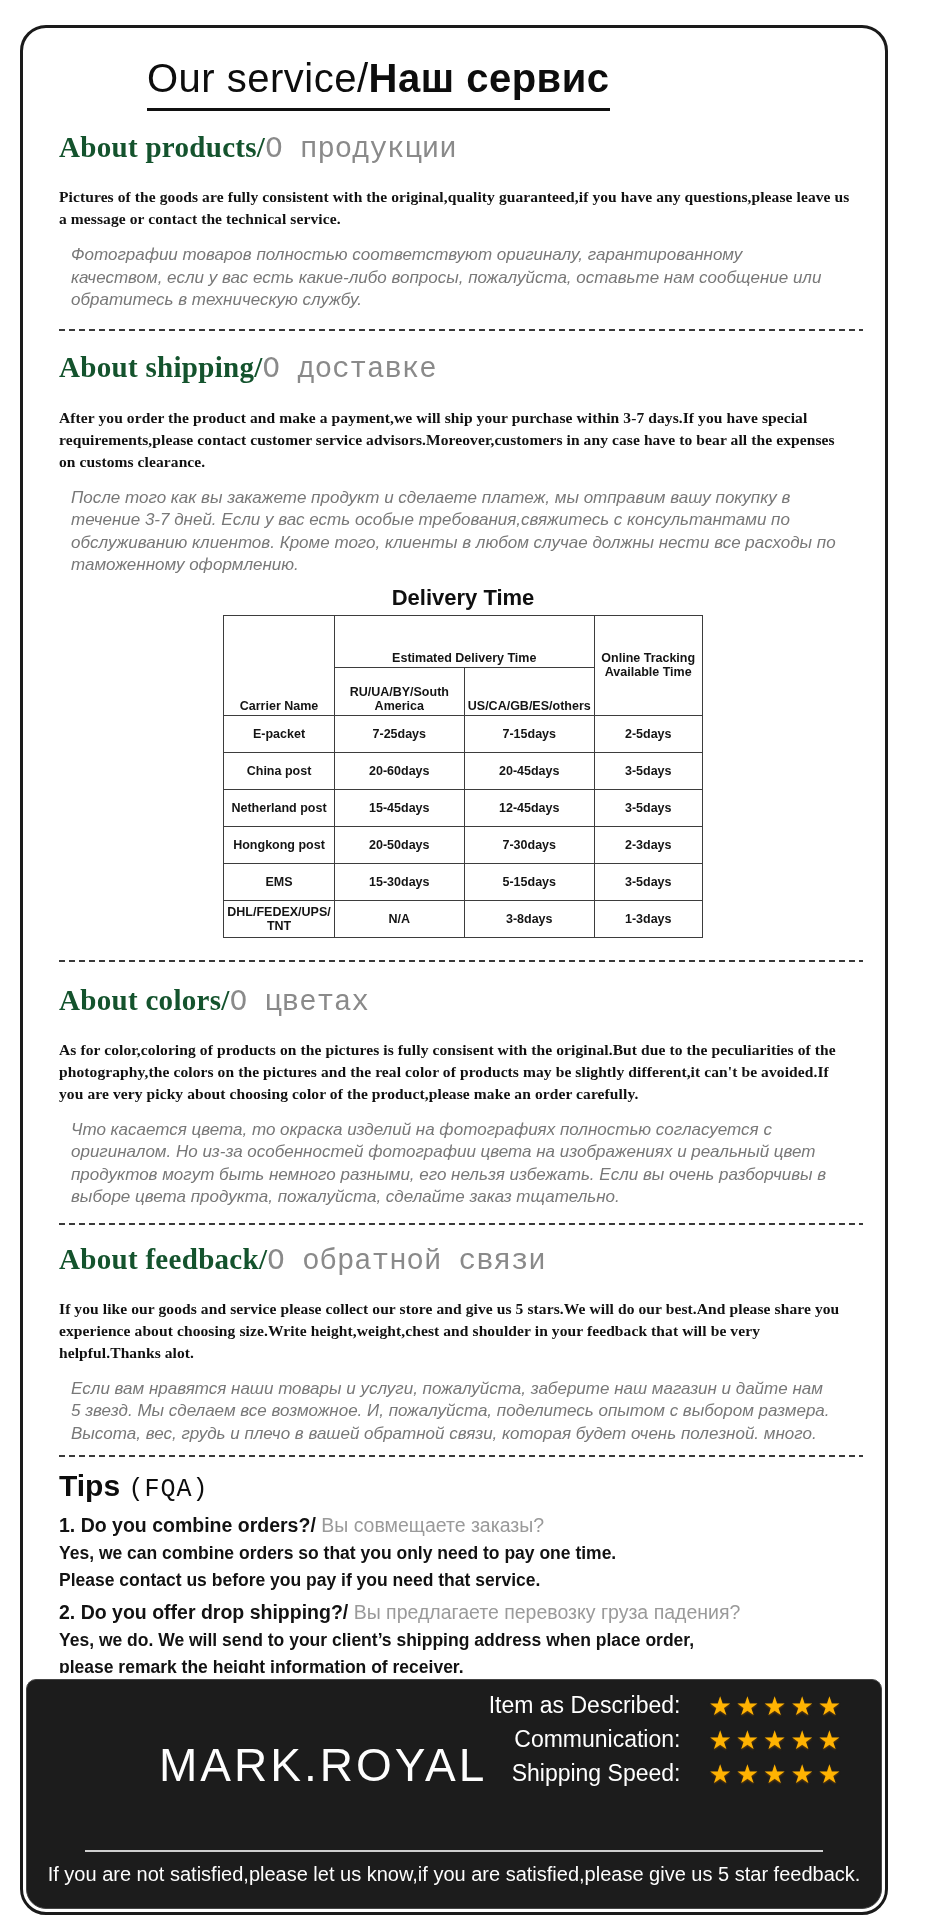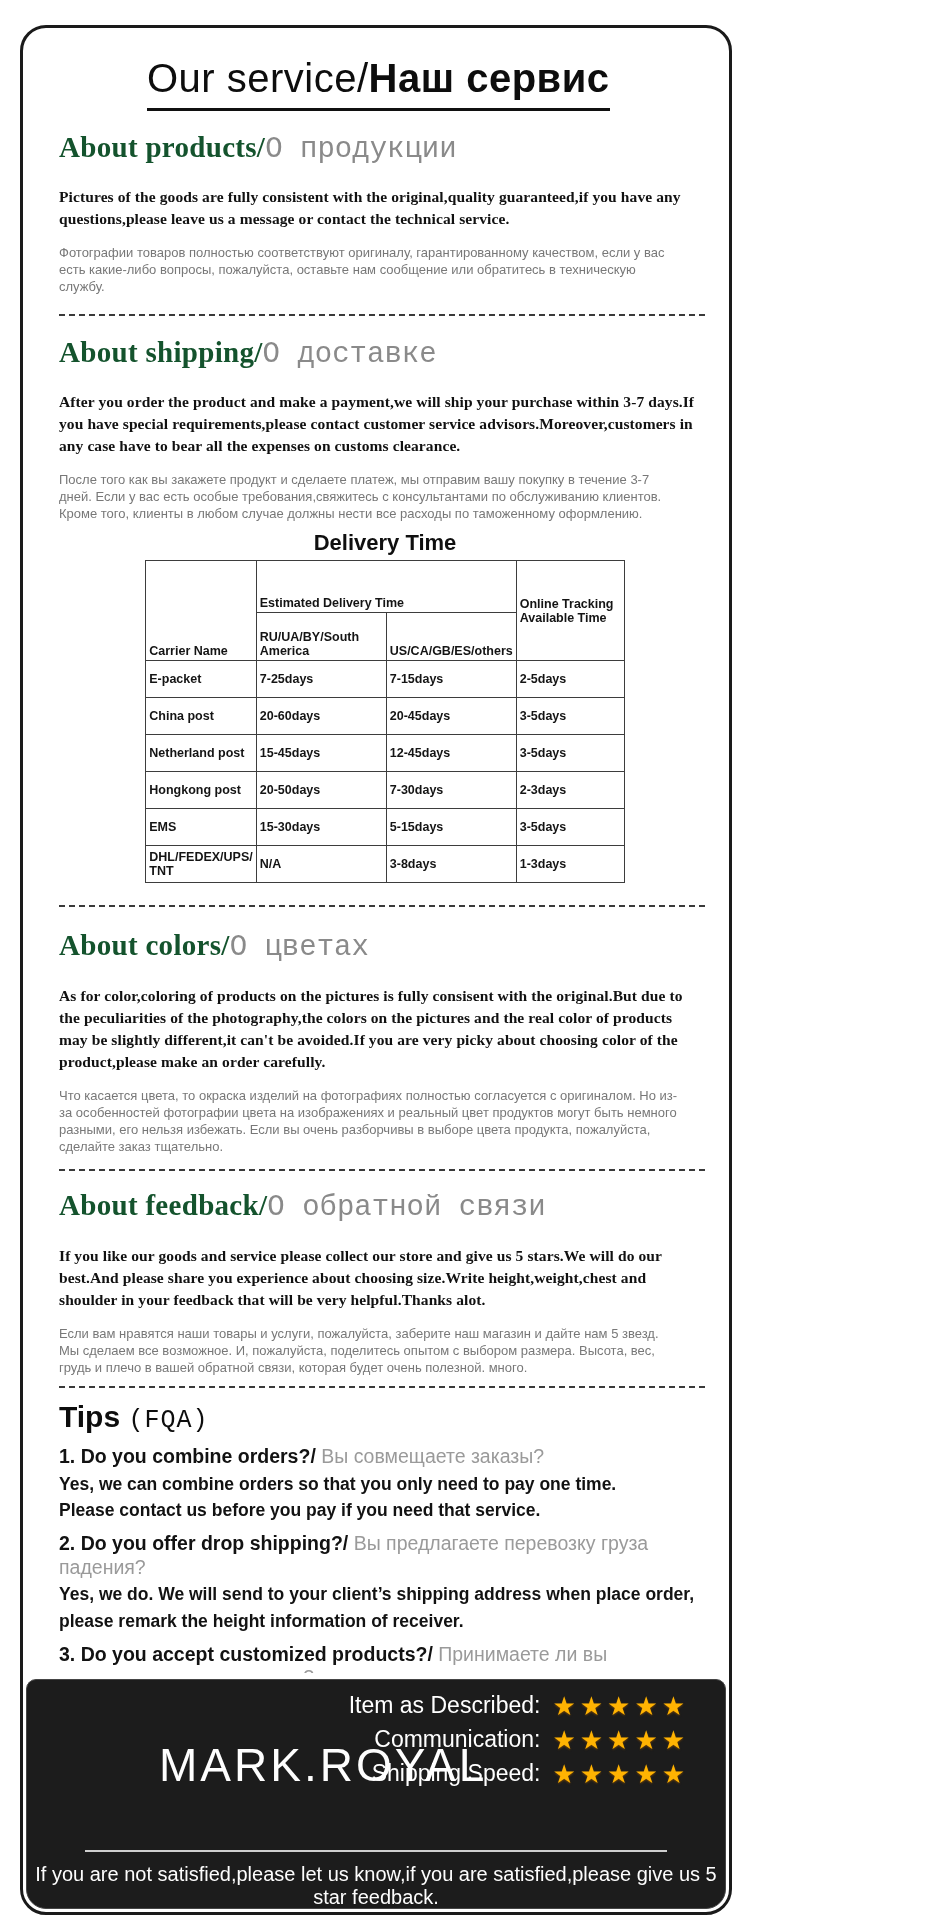--- a/index.html
+++ b/index.html
@@ -1,46 +1,46 @@
 <!DOCTYPE html>
 <html><head>
 <meta charset="utf-8">
 <style>
   html,body{margin:0;padding:0;background:#fff;}
   body{width:930px;height:1923px;position:relative;overflow:hidden;
        font-family:"Liberation Sans",sans-serif;color:#161616;}
-  .page{position:absolute;left:20px;top:25px;width:712px;height:1890px;
+  .page{position:absolute;left:20px;top:25px;width:868px;height:1890px;
         box-sizing:border-box;border:3px solid #1a1a1a;border-radius:26px;
         background:#fff;display:flex;flex-direction:column;overflow:hidden;}
   .content{flex:1;padding:22px 18px 0 36px;box-sizing:border-box;overflow:hidden;}
 
   
   .title-wrap{width:fit-content;margin:6px 0 20px 88px;text-align:center;}
   .main-title{margin:0;font-size:40px;line-height:1.12;letter-spacing:.5px;color:#0d0d0d;}
   .main-title .t-en{font-weight:400;}
   .main-title .t-ru{font-weight:700;}
   .title-underline{height:3px;background:#101010;margin-top:7px;}
 
   
   .sec-h{font-size:29px;line-height:1.15;margin:14px 0 20px;}
   .sec-h .en{font-family:"Liberation Serif",serif;font-weight:700;color:#14532d;letter-spacing:.3px;}
   .sec-h .ru{font-family:Liberation Mono, monospace;font-weight:400;color:#8a8a8a;}
 
   .p-en{font-family:"Liberation Serif",serif;font-weight:700;font-size:15.5px;
         line-height:1.42;color:#111;margin:0 16px 14px 0;letter-spacing:.1px;}
-  .p-ru{font-size:13px;line-height:1.32;color:#787878;margin:0 30px 18px 0;}
+  .p-ru{font-size:17px;line-height:1.32;color:#787878;margin:0 30px 18px 12px;font-style:italic;}
 
   .dash{height:2px;margin:0 4px 0 0;
         background:repeating-linear-gradient(90deg,#3a3a3a 0 6px,transparent 6px 10px);}
 
   
   .tbl-title{font-size:22px;font-weight:700;text-align:center;margin:8px 0 4px;color:#0f0f0f;}
   table.delivery{border-collapse:collapse;margin:0 auto;table-layout:fixed;
                  font-size:12.5px;font-weight:700;color:#141414;}
-  table.delivery th,table.delivery td{border:1px solid #3d3d3d;text-align:left;
+  table.delivery th,table.delivery td{border:1px solid #3d3d3d;text-align:center;
                  padding:2px 3px;white-space:pre-line;box-sizing:border-box;}
   col.c1{width:101px}col.c2{width:130px}col.c3{width:116px}col.c4{width:108px}
   .h-band{height:52px;vertical-align:bottom;padding-bottom:5px;}
   .h-sub{height:48px;vertical-align:bottom;padding-bottom:6px;}
   th.carrier-h{vertical-align:bottom;padding-bottom:8px;}
   th.tracking-h{vertical-align:middle;}
   table.delivery tbody td{height:37px;}
 
   
   .tips{margin-top:12px;}
@@ -52,21 +52,21 @@
 
   
   .footer{position:relative;margin:6px 3px 3px;height:230px;flex:0 0 auto;
           background:#1c1c1c;border-radius:10px 10px 20px 20px;color:#fff;
           border:1px solid #454545;box-sizing:border-box;}
   .brand{position:absolute;left:132px;top:58px;font-size:46px;letter-spacing:3px;
          font-weight:400;color:#fefefe;}
   .ratings{position:absolute;right:36px;top:12px;display:flex;flex-direction:column;
            align-items:flex-end;gap:7px;}
   .rating-row{display:flex;align-items:center;}
-  .rating-label{font-size:23px;margin-right:12px;color:#fff;}
+  .rating-label{font-size:23px;margin-right:28px;color:#fff;}
   .stars{font-family:"DejaVu Sans",sans-serif;font-size:26px;letter-spacing:4px;
          color:#ffb302;text-shadow:0 1px 2px rgba(130,75,0,.85);line-height:1;}
   .f-divider{position:absolute;left:58px;right:58px;top:170px;height:2px;background:#cfcfcf;}
   .f-note{position:absolute;left:0;right:0;top:183px;text-align:center;font-size:20px;color:#fdfdfd;}
 </style>
 </head>
 <body>
 
 <div class="page">
   <div class="content">

